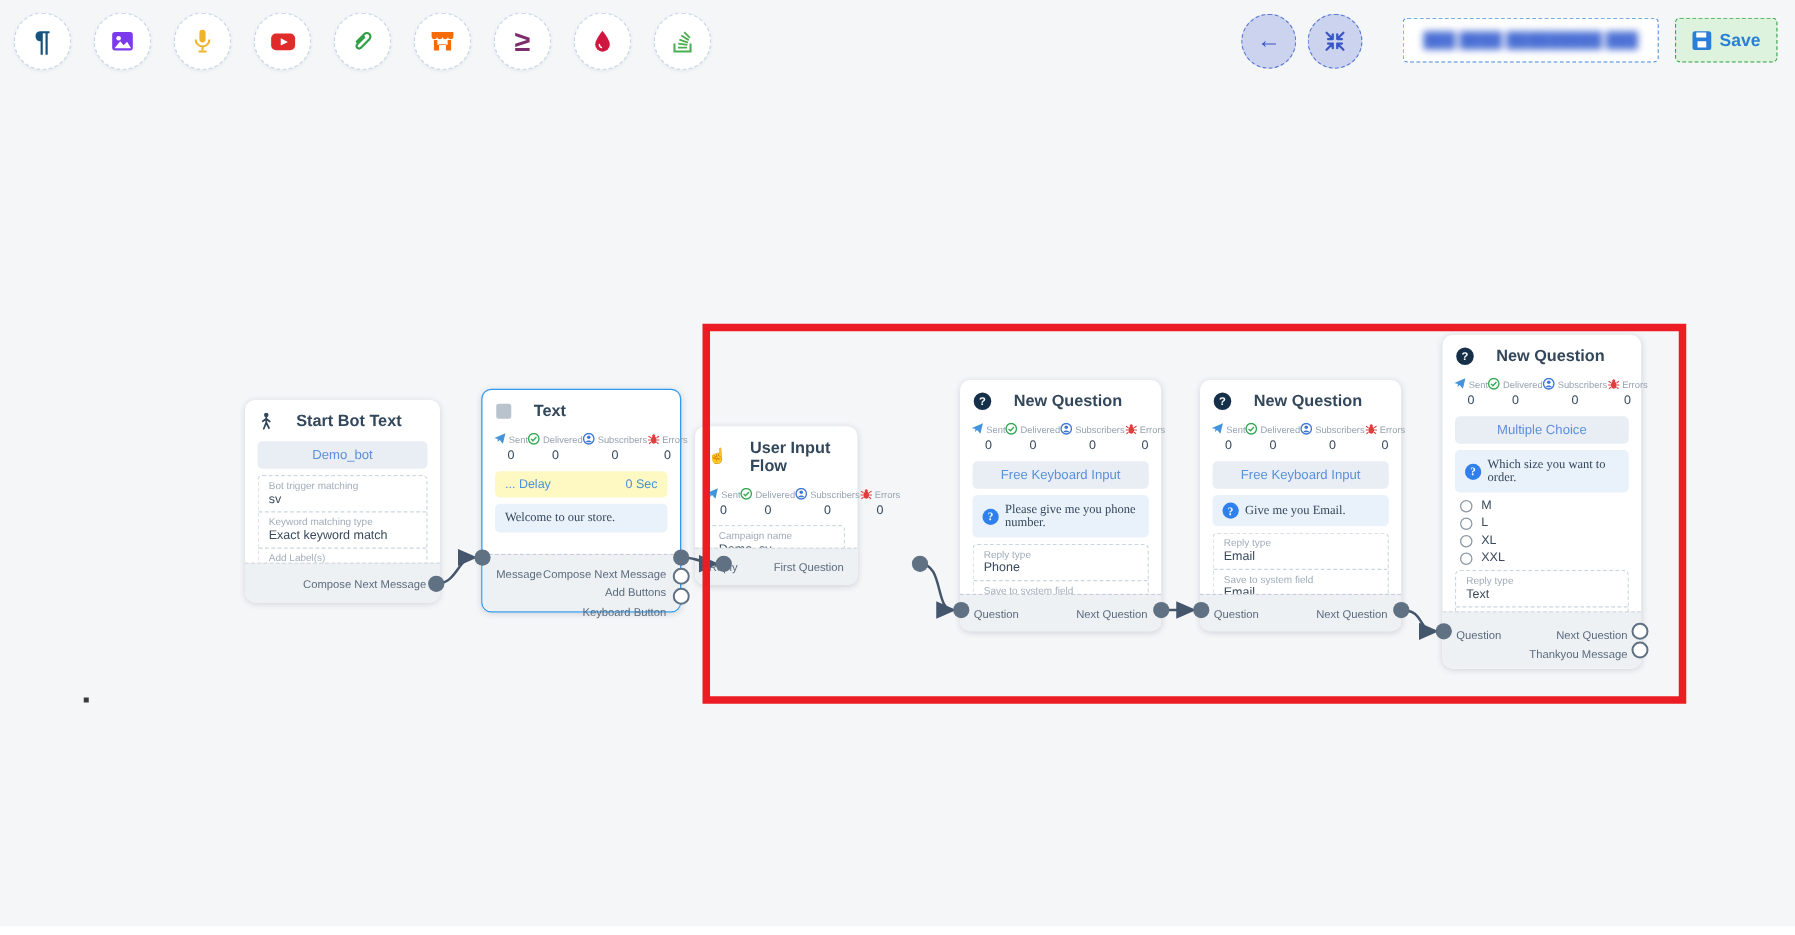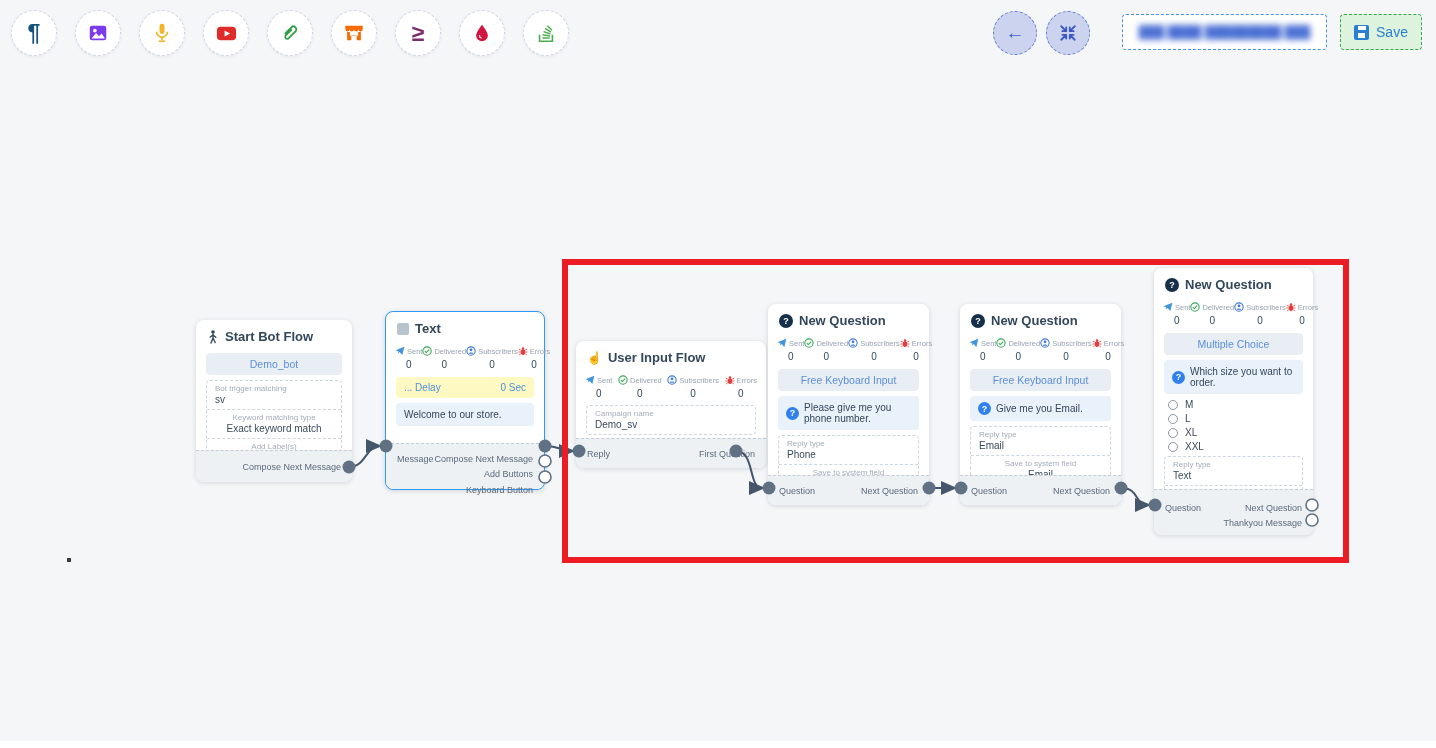--- a/index.html
+++ b/index.html
@@ -22,58 +22,58 @@
   .back-glyph::after { content:"\2190"; }
 
   .flow-name { position:absolute; top:14px; left:1122px; width:205px; height:36px;
     background:#fff; border:1.6px dashed #4a8fe0; border-radius:4px;
     display:flex; align-items:center; justify-content:center; }
   .flow-name span { color:#4a6fd4; font-weight:bold; font-size:12px; filter:blur(3px); }
 
   .save-btn { position:absolute; top:14px; left:1340px; width:82px; height:36px;
     background:#ddf3dd; border:1.6px dashed #3aa64a; border-radius:4px;
     display:flex; align-items:center; justify-content:center; gap:7px; cursor:pointer; }
-  .save-btn .label { color:#2a7fd4; font-size:14px; font-weight:normal; }
+  .save-btn .label { color:#2a7fd4; font-size:14px; font-weight:bold; }
   .floppy { width:15px; height:15px; background:#2a7fd4; border-radius:2px; position:relative; }
   .floppy::before { content:""; position:absolute; top:1.5px; left:3.5px; right:3.5px; height:4px; background:#fff; }
   .floppy::after { content:""; position:absolute; bottom:1.5px; left:4px; right:4px; height:5px; background:#fff; }
 
   
   .node { position:absolute; background:#fff; border-radius:8px;
     box-shadow:0 1px 5px rgba(25,45,70,.16); font-size:10px; color:#33475b; }
   .node.selected { border:1.6px solid #2e9bf0; }
-  .node-header { display:flex; align-items:center; gap:6px; padding:9px 11px 4px;
+  .node-header { display:flex; align-items:center; gap:18px; padding:9px 11px 4px;
     font-size:13px; font-weight:bold; color:#33475b; }
   .sq-icon { width:12px; height:12px; background:#b9c3cd; border-radius:2px; flex:0 0 auto; }
   .q-circle { width:14px; height:14px; border-radius:50%; background:#16304a; color:#fff;
     display:inline-flex; align-items:center; justify-content:center; font-size:9px; font-weight:bold; flex:0 0 auto; }
   .q-circle::after { content:"?"; }
   .hand-ic { font-size:12px; color:#6b7a89; line-height:1; }
   .hand-ic::after { content:"\261D"; }
 
   .stats { display:flex; justify-content:space-between; padding:6px 9px 2px; }
   .stat { text-align:center; }
   .stat-top { display:flex; align-items:center; gap:2px; }
   .sic { width:10px; height:10px; }
   .slabel { font-size:7.5px; color:#97a3b0; }
   .sval { font-size:10px; color:#33475b; margin-top:3px; text-align:center; }
 
   .pill { margin:5px 10px; background:#e9eef5; color:#5b8fd9; text-align:center;
     padding:5px 0; border-radius:4px; font-size:10.5px; cursor:pointer; }
   .delay-row { margin:5px 10px; background:#fef9c3; border-radius:4px; padding:5px 8px;
     display:flex; justify-content:space-between; color:#4a90d9; font-size:10px; cursor:pointer; }
   .bubble { margin:5px 10px; background:#e9f1fb; border-radius:4px; padding:6px 8px;
-    font-size:10px; color:#33475b; display:flex; gap:5px; align-items:center; }
+    font-size:10px; color:#33475b; display:flex; gap:5px; align-items:center;font-family:Liberation Serif, serif; }
   .qmark { width:13px; height:13px; border-radius:50%; background:#2f80ed; color:#fff;
     display:inline-flex; align-items:center; justify-content:center; font-size:9px; font-weight:bold; flex:0 0 auto; }
   .qmark::after { content:"?"; }
 
   .fields { margin:4px 10px; border:1px dashed #ccd6e0; border-radius:4px; background:#fff; }
   .field { padding:3px 8px 4px; }
-  .field + .field { border-top:1px dashed #ccd6e0;text-align:center; }
+  .field + .field { border-top:1px dashed #ccd6e0; }
   .field-label { font-size:8px; color:#a2adba; }
   .field-value { font-size:10px; color:#3a4a5c; margin-top:1px; }
 
   .radio-row { display:flex; align-items:center; gap:7px; font-size:10px; color:#3a4a5c; margin:3px 0 3px 14px; }
   .radio { width:10px; height:10px; border:1.5px solid #8a97a5; border-radius:50%; background:#fff; flex:0 0 auto; cursor:pointer; }
 
   .node-footer { position:absolute; left:0; right:0; bottom:0; background:#eef1f4;
     border-top:1px dashed #c4cdd6; border-radius:0 0 8px 8px; }
   .f-left { position:absolute; left:11px; font-size:9px; color:#5a6b7d; }
   .f-right { position:absolute; right:11px; font-size:9px; color:#5a6b7d; text-align:right; }
@@ -180,21 +180,21 @@
     <span class="floppy"></span>
     <span class="label">Save</span>
   </div>
 
   <div class="node" style="left:196px; top:320px; width:156px; height:162px;">
     <div class="node-header">
       <svg width="12" height="14" viewBox="0 0 12 14">
           <circle cx="6" cy="2" r="1.8" fill="#33475b"></circle>
           <path d="M6,4 L6,8 M6,5 L3.2,7 M6,5 L8.8,7.2 M6,8 L4,13 M6,8 L8.2,12.5" stroke="#33475b" stroke-width="1.4" fill="none" stroke-linecap="round"></path>
         </svg>
-      <span>Start Bot Flow</span>
+      <span>Start Bot Text</span>
     </div>
     <div class="pill">Demo_bot</div>
     <div class="fields">
       <div class="field">
         <div class="field-label">Bot trigger matching</div>
         <div class="field-value">sv</div>
       </div>
       <div class="field">
         <div class="field-label">Keyword matching type</div>
         <div class="field-value">Exact keyword match</div>
@@ -260,21 +260,21 @@
       <span>Welcome to our store.</span>
     </div>
     <div class="node-footer" style="height:46px">
       <div class="f-left" style="top:10px">Message</div>
       <div class="f-right" style="top:10px">Compose Next Message</div>
       <div class="f-right" style="top:25px">Add Buttons</div>
       <div class="f-right" style="top:41px">Keyboard Button</div>
     </div>
   </div>
 
-  <div class="node" style="left:576px; top:341px; width:190px; height:127px;">
+  <div class="node" style="left:556px; top:341px; width:130px; height:127px;">
     <div class="node-header">
       <span class="hand-ic"></span>
       <span>User Input Flow</span>
     </div>
     <div class="stats">
       <div class="stat">
           <div class="stat-top">
             <svg class="sic">
               <use href="#ic-sent"></use>
             </svg>

